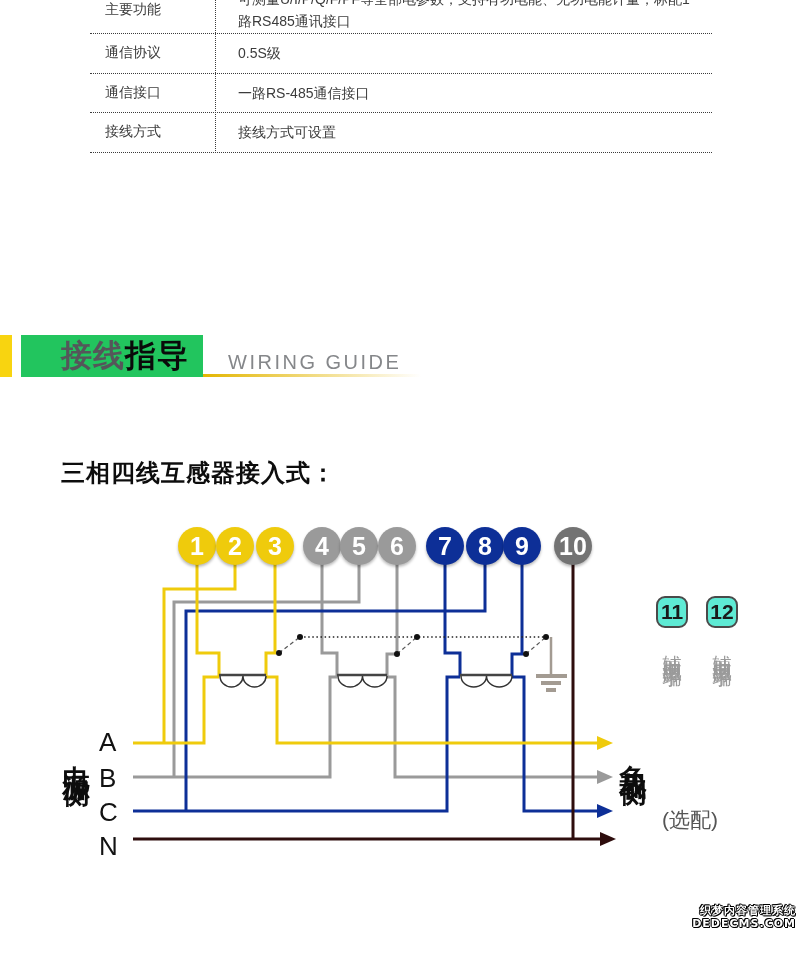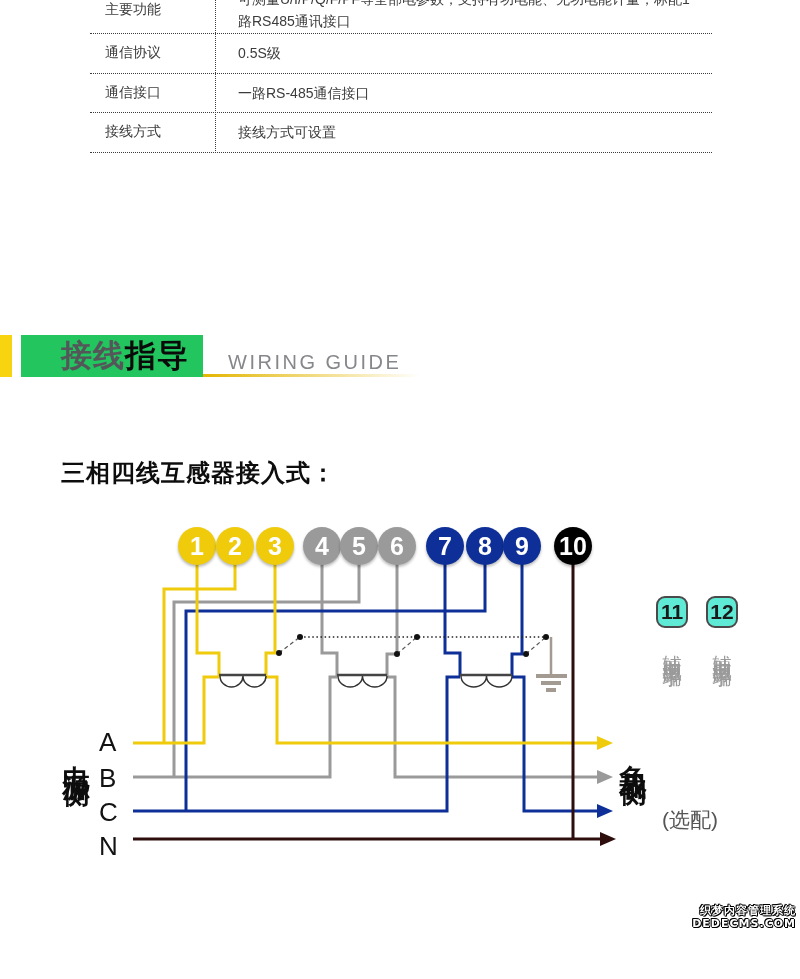--- a/index.html
+++ b/index.html
@@ -29,21 +29,21 @@
   
   .diagram-heading{position:absolute;left:61px;top:457px;font-size:24px;font-weight:bold;color:#0d0d0d;letter-spacing:1px;}
   .diagram{position:absolute;left:0;top:515px;width:800px;height:380px;}
   .wires{position:absolute;left:0;top:0;width:800px;height:380px;}
   .term{position:absolute;width:38px;height:38px;border-radius:50%;top:12px;
     display:flex;align-items:center;justify-content:center;
     color:#fff;font-size:25px;font-weight:bold;box-shadow:0 2px 3px rgba(0,0,0,.28);}
   .t-a{background:#EFCB0C;}
   .t-b{background:#9A9A9A;}
   .t-c{background:#0D2F97;}
-  .t-n{background:#000000;}
+  .t-n{background:#737373;}
   .aux-box{position:absolute;top:81px;width:28px;height:28px;border:2px solid #4a4a4a;border-radius:9px;
     display:flex;align-items:center;justify-content:center;font-size:21px;font-weight:bold;color:#1a1a1a;background:#5eead4;}
   .aux-cap{position:absolute;top:125px;height:164px;writing-mode:vertical-rl;text-orientation:upright;
     font-size:19px;color:#9a9a9a;letter-spacing:3px;line-height:20px;}
   .aux-note{position:absolute;left:662px;top:291px;font-size:21px;color:#555;}
   .phase-label{position:absolute;left:99px;font-size:26px;color:#121212;}
   .side-label{position:absolute;writing-mode:vertical-rl;text-orientation:upright;
     font-size:27px;font-weight:bold;color:#0d0d0d;letter-spacing:8px;line-height:32px;}
   
   .watermark{position:absolute;right:4px;top:904px;text-align:right;color:#fff;font-weight:bold;

